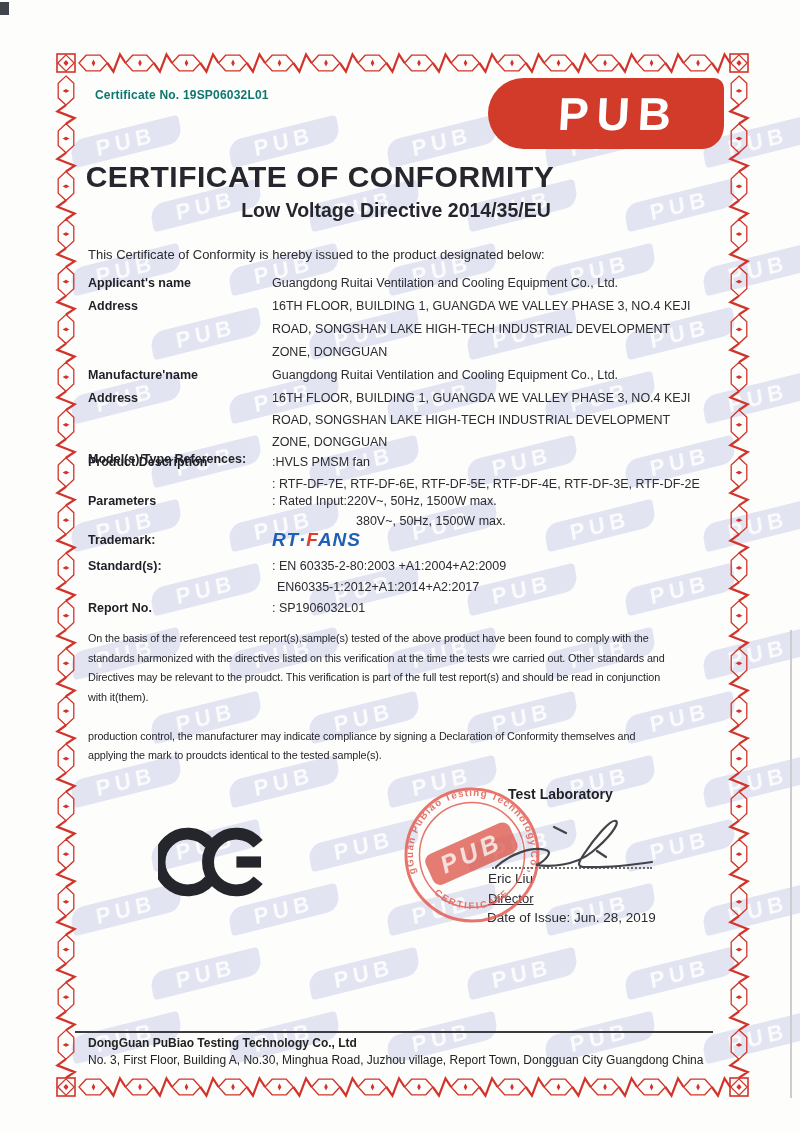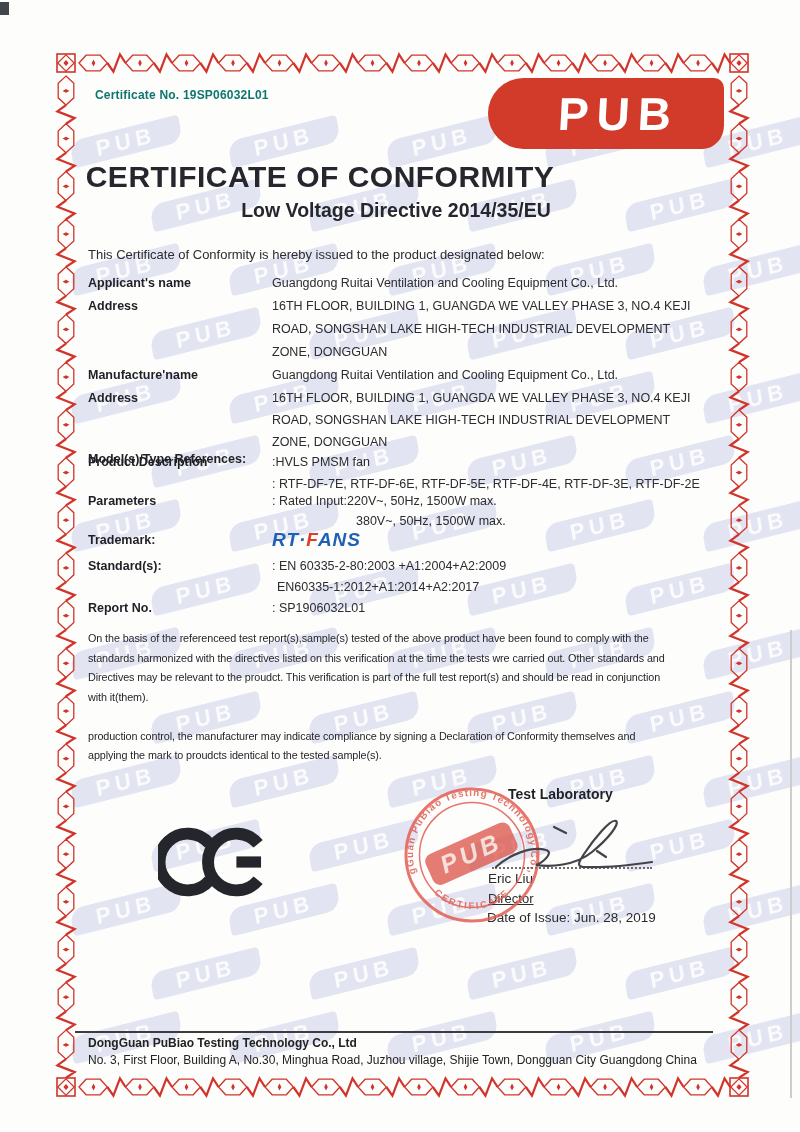--- a/index.html
+++ b/index.html
@@ -262,17 +262,17 @@
     <path d="M 117 39 L 126 45" stroke="#43434a" stroke-width="2.2" stroke-linecap="round"></path>
   </svg>
 
   <div class="content dotline"></div>
   <div class="content sig-name">Eric Liu</div>
   <div class="content sig-role">Director</div>
   <div class="content sig-date">Date of Issue: Jun. 28, 2019</div>
 
   <div class="content foot-line"></div>
   <div class="content foot-co">DongGuan PuBiao Testing Technology Co., Ltd</div>
-  <div class="content foot-addr">No. 3, First Floor, Building A, No.30, Minghua Road, Juzhou village, Shijie Town, Dongguan City Guangdong China</div>
+  <div class="content foot-addr">No. 3, First Floor, Building A, No.30, Minghua Road, Juzhou village, Report Town, Dongguan City Guangdong China</div>
 
   <div class="content scan-mark"></div>
   <div class="content scan-edge"></div>
 </div>
 
 </body></html>

